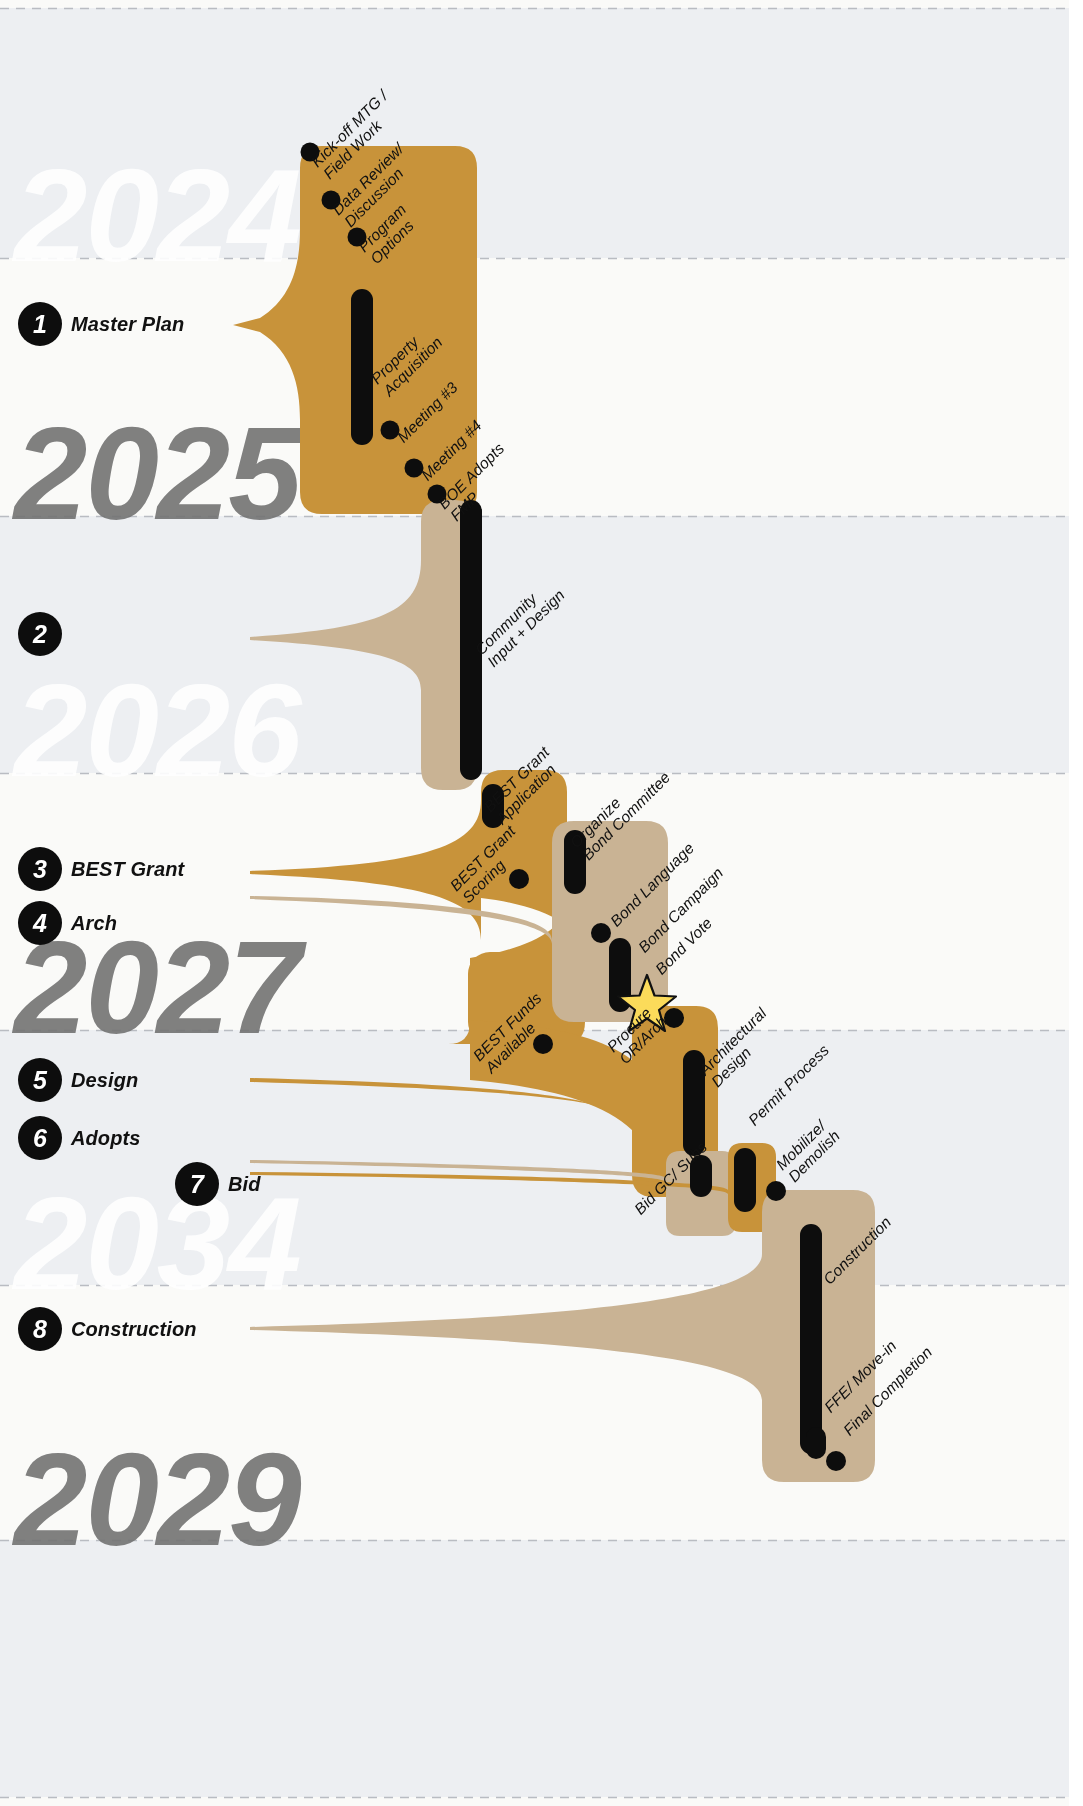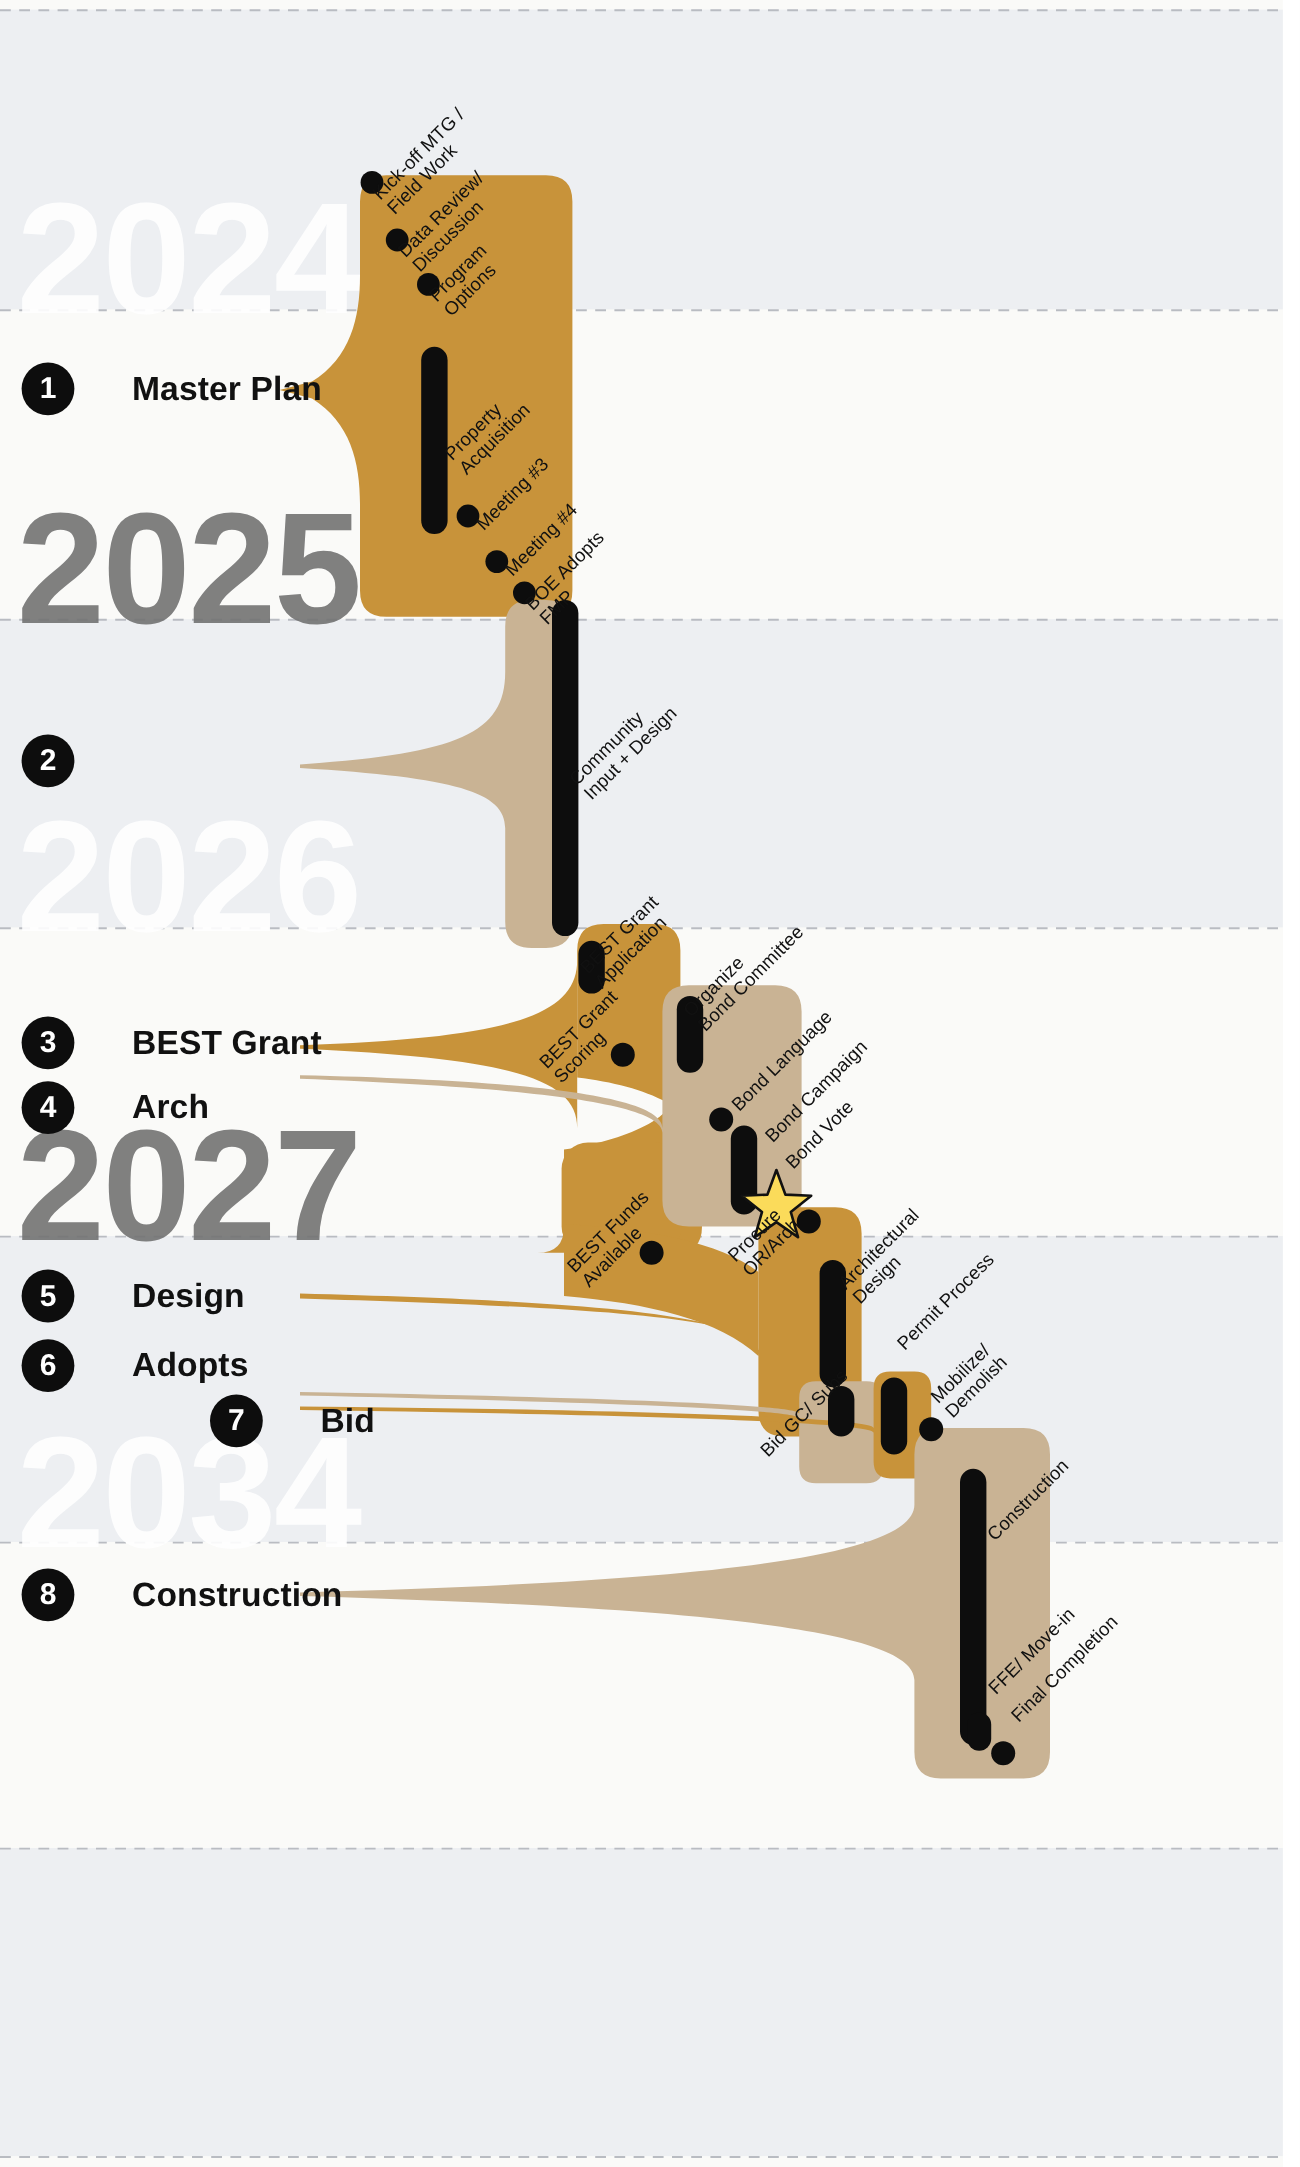--- a/index.html
+++ b/index.html
@@ -1,20 +1,20 @@
 <!DOCTYPE html>
 <html><head>
 <meta charset="utf-8">
 <style>
   html,body{margin:0;padding:0;background:#ffffff;}
   body{
     font-family:"Liberation Sans","DejaVu Sans",sans-serif;
     width:1083px;height:1806px;overflow:hidden;position:relative;
   }
-  #stage{position:relative;width:1069px;height:1806px;overflow:hidden;}
+  #stage{position:relative;width:1069px;height:1806px;overflow:hidden;font-style:italic;}
   #stage svg{position:absolute;left:0;top:0;}
 
   
   .year-wm{
     position:absolute;
     font-size:132px;
     font-weight:700;
     letter-spacing:-2px;
     color:#ffffff;
     opacity:.9;
@@ -33,24 +33,23 @@
     white-space:nowrap;
   }
   .phase .bullet{
     width:44px;height:44px;border-radius:50%;
     background:#0d0d0d;color:#ffffff;
     display:flex;align-items:center;justify-content:center;
     font-size:25px;font-weight:700;flex:0 0 auto;
     line-height:1;
   }
   .phase .ptext{
-    font-size:28px;font-weight:700;color:#111111;
+    font-size:20px;font-weight:700;color:#111111;
     line-height:1.12;
     letter-spacing:.1px;
-    margin-left:39px;
   }
   .phase .ptext .l2{display:block;}
 
   
   .mlabel{
     position:absolute;
     font-size:15.5px;
     font-weight:500;
     color:#111111;
     white-space:nowrap;
@@ -95,20 +94,21 @@
       <line x1="0" y1="1540.5" x2="1083" y2="1540.5"></line>
       <line x1="0" y1="1797.5" x2="1083" y2="1797.5"></line>
     </g>
   </svg>
 
   <div class="year-wm on-light" style="left:14px;top:150px;">2024</div>
   <div class="year-wm on-white" style="left:14px;top:408px;">2025</div>
   <div class="year-wm on-light" style="left:14px;top:665px;text-align:right;">2026</div>
   <div class="year-wm on-white" style="left:14px;top:922px;">2027</div>
   <div class="year-wm on-light" style="left:14px;top:1178px;">2034</div>
+  <div class="year-wm on-white" style="left:14px;top:1434px;">2029</div>
 
   <svg width="1083" height="1806" viewBox="0 0 1083 1806">
 
     <g>
       <path fill="#c8933a" d="
         M 300,168
         q 0,-22 22,-22
         L 455,146
         q 22,0 22,22
         L 477,492

